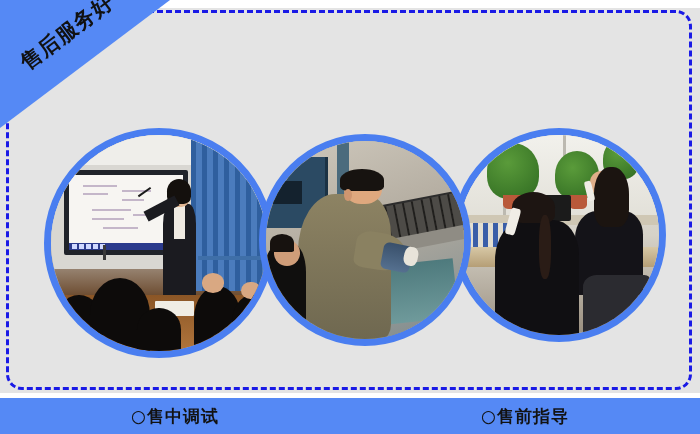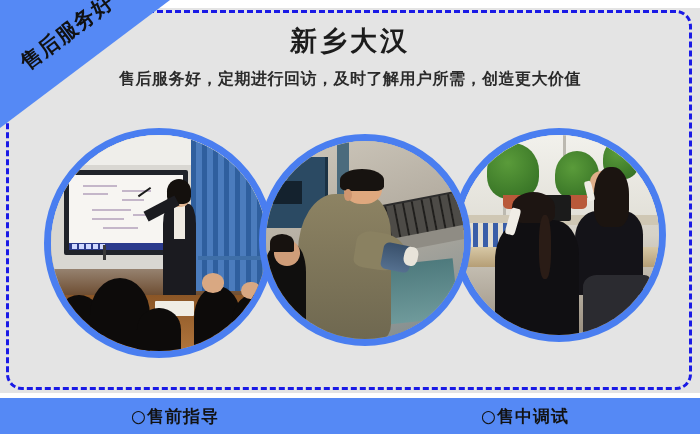--- a/index.html
+++ b/index.html
@@ -379,34 +379,30 @@
           <div class="head"></div>
           <div class="hair"></div>
           <div class="pony"></div>
           <div class="phone"></div>
         </div>
       </div>
     </div>
 
   </div>
 
-  <div class="header-block">
-    <div class="main-title">新乡大汉</div>
-    <div class="sub-title">售后服务好，定期进行回访，及时了解用户所需，创造更大价值</div>
-  </div>
 
   <div class="dashed-frame"></div>
 
   <div class="ribbon-wrap">
     <div class="ribbon-tri"></div>
     <div class="ribbon-text">售后服务好</div>
   </div>
 
   <div class="bottom-bar">
     <div class="bottom-item">
+      <span>○</span><span>售中调试</span>
+    </div>
+    <div class="bottom-item">
       <span>○</span><span>售前指导</span>
     </div>
-    <div class="bottom-item">
-      <span>○</span><span>售中调试</span>
-    </div>
   </div>
 
 </div>
 
 </body></html>

